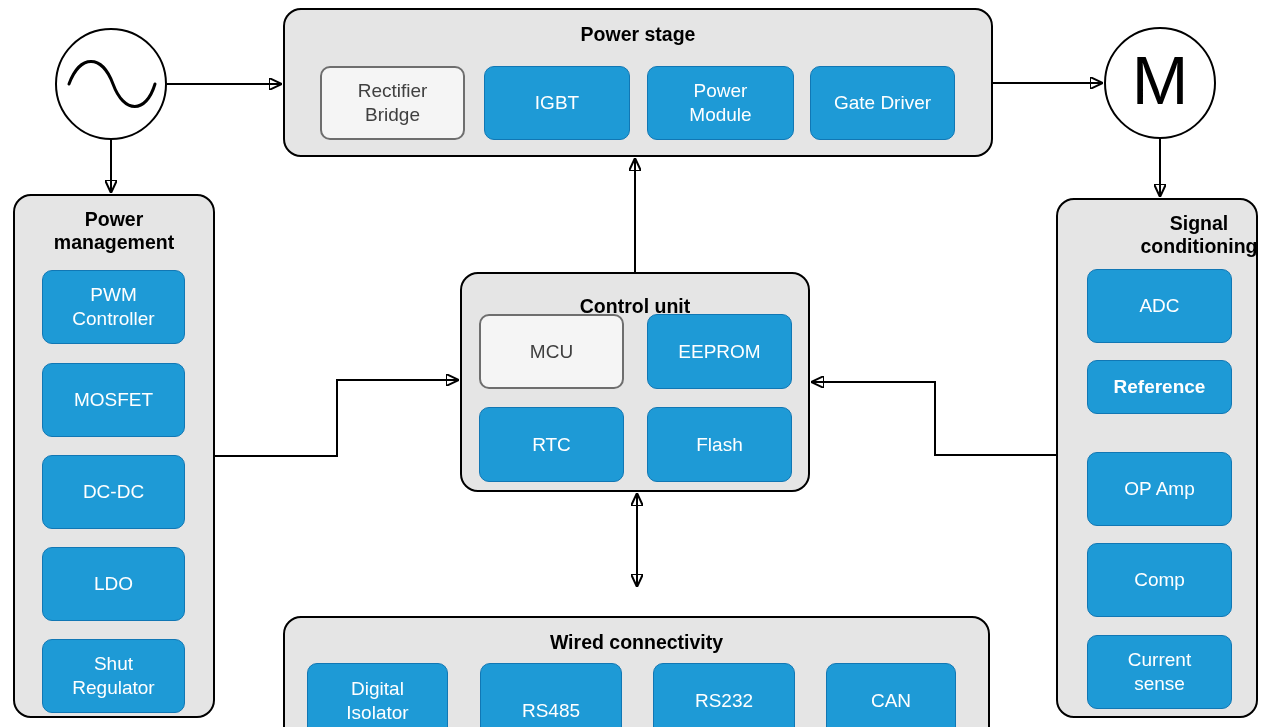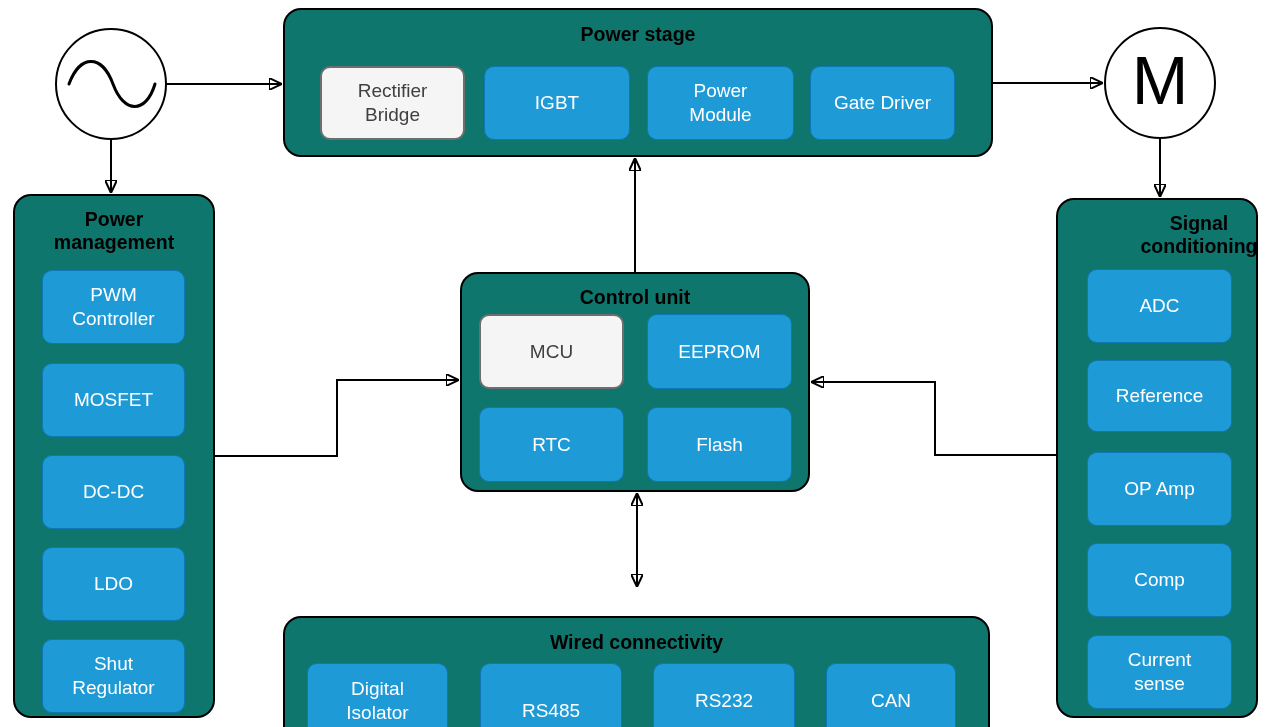--- a/index.html
+++ b/index.html
@@ -16,21 +16,21 @@
   body { font-family: "Liberation Sans", sans-serif; }
   #canvas {
     position: relative;
     width: 1270px;
     height: 727px;
     background: #ffffff;
     overflow: hidden;
   }
   .container {
     position: absolute;
-    background: #0f766e;
+    background: #e5e5e5;
     border: 2px solid var(--container_border);
     border-radius: 18px;
   }
   .group-title {
     position: absolute;
     left: 0;
     width: 100%;
     text-align: center;
     font-weight: bold;
     font-size: 19.5px;
@@ -119,41 +119,41 @@
     <div class="chip blue" style="left:27px; top:74px; width:143px; height:74px;">PWM
 Controller</div>
     <div class="chip blue" style="left:27px; top:167px; width:143px; height:74px;">MOSFET</div>
     <div class="chip blue" style="left:27px; top:259px; width:143px; height:74px;">DC-DC</div>
     <div class="chip blue" style="left:27px; top:351px; width:143px; height:74px;">LDO</div>
     <div class="chip blue" style="left:27px; top:443px; width:143px; height:74px;">Shut
 Regulator</div>
   </div>
 
   <div class="container" style="left:460px; top:272px; width:350px; height:220px;">
-    <div class="group-title" style="top:12px;">Control unit</div>
+    <div class="group-title" style="top:21px;">Control unit</div>
     <div class="chip gray" style="left:17px; top:40px; width:145px; height:75px;">MCU</div>
     <div class="chip blue" style="left:185px; top:40px; width:145px; height:75px;">EEPROM</div>
     <div class="chip blue" style="left:17px; top:133px; width:145px; height:75px;">RTC</div>
     <div class="chip blue" style="left:185px; top:133px; width:145px; height:75px;">Flash</div>
   </div>
 
   <div class="container" style="left:283px; top:588px; width:707px; height:130px;margin-top:28px;">
     <div class="group-title" style="top:13px;">Wired connectivity</div>
     <div class="chip blue" style="left:22px; top:45px; width:141px; height:75px;">Digital
 Isolator</div>
     <div class="chip blue" style="left:195px; top:45px; width:142px; height:95px;">RS485</div>
     <div class="chip blue" style="left:368px; top:45px; width:142px; height:75px;">RS232</div>
     <div class="chip blue" style="left:541px; top:45px; width:130px; height:75px;">CAN</div>
   </div>
 
   <div class="container" style="left:1056px; top:198px; width:202px; height:520px;">
     <div class="group-title" style="top:12px; white-space:pre-line;margin-left:42px;">Signal
 conditioning</div>
     <div class="chip blue" style="left:29px; top:69px; width:145px; height:74px;">ADC</div>
-    <div class="chip blue" style="left:29px; top:160px; width:145px; height:72px;">Reference</div>
+    <div class="chip blue" style="left:29px; top:160px; width:145px; height:54px;font-weight:bold;">Reference</div>
     <div class="chip blue" style="left:29px; top:252px; width:145px; height:74px;">OP Amp</div>
     <div class="chip blue" style="left:29px; top:343px; width:145px; height:74px;">Comp</div>
     <div class="chip blue" style="left:29px; top:435px; width:145px; height:74px;">Current
 sense</div>
   </div>
 
   <svg id="edges">
     <defs>
       <marker id="arrow" markerWidth="13" markerHeight="12" refX="12" refY="6" orient="auto-start-reverse" markerUnits="userSpaceOnUse">
         <path d="M0,0 L13,6 L0,12 Z" fill="#000000" stroke="none"></path>

